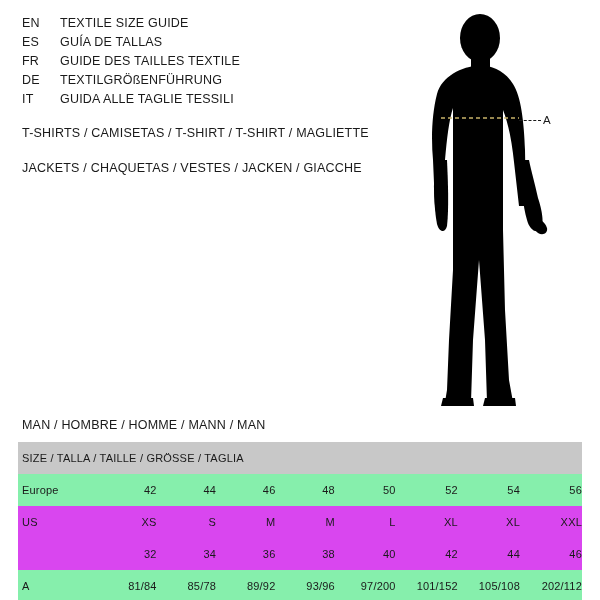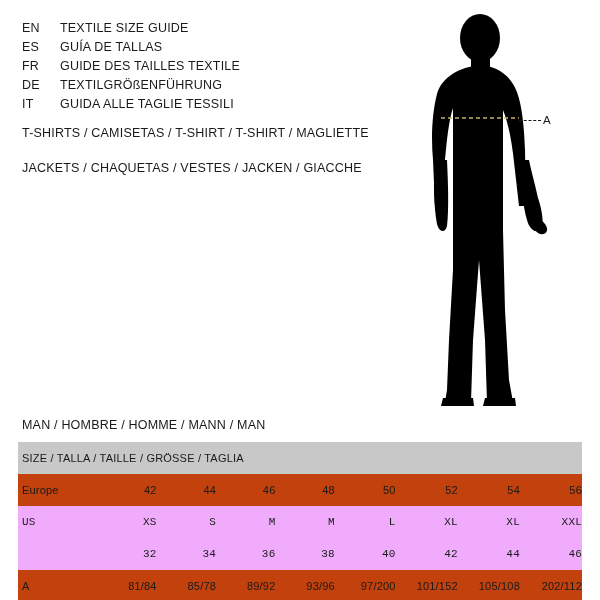--- a/index.html
+++ b/index.html
@@ -22,21 +22,21 @@
 
   
   .lang-block {
     position: absolute;
     left: 22px;
     top: 16px;
     width: 340px;
   }
   .lang-row {
     display: flex;
-    align-items: flex-end;
+    align-items: flex-start;
     height: 19px;
     font-size: 12.5px;
     letter-spacing: 0.2px;
   }
   .lang-code {
     width: 38px;
     flex: 0 0 38px;
     color: #1a1a1a;
   }
   .lang-text {
@@ -111,25 +111,24 @@
     color: #1a1a1a;
     font-size: 11px;
     white-space: nowrap;
   }
   .row-head td {
     background: #c8c8c8;
     font-size: 10.5px;
     padding-left: 4px;
   }
   .row-alt td {
-    background: #f0abfc;
-    font-family: Liberation Mono, monospace;
+    background: #d946ef;
   }
   .row-plain td {
-    background: #c2410c;
+    background: #86efac;
   }
   .col-label {
     width: 86px;
     padding-left: 4px !important;
   }
   .col-val {
     width: 68px;
     text-align: right;
   }
 

